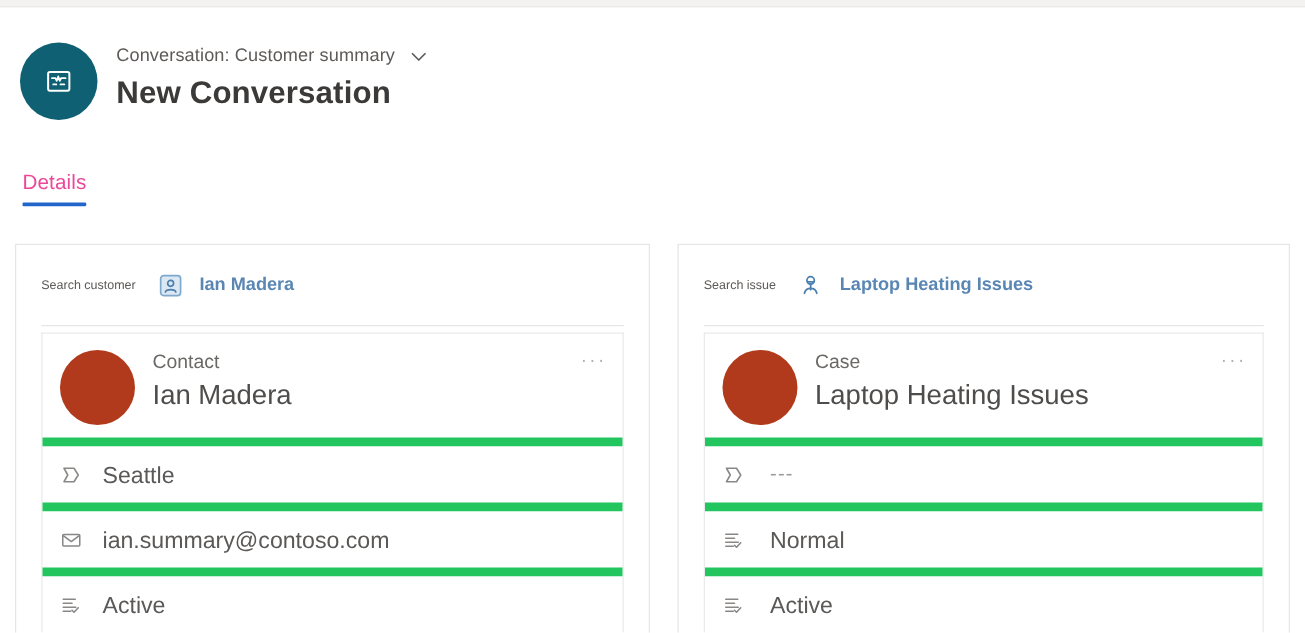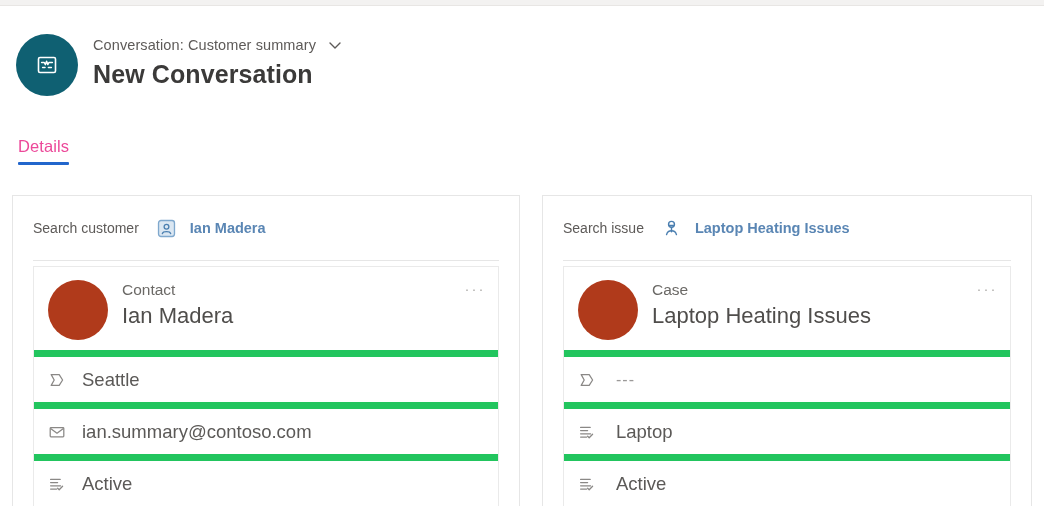--- a/index.html
+++ b/index.html
@@ -98,21 +98,21 @@
   .card.left  { left: 12px;  width: 508px; height: 330px; }
   .card.right { left: 542px; width: 490px; height: 330px; }
 
   .card-search {
     height: 64px;
     display: flex; align-items: center;
     padding-left: 20px;
     gap: 0;
   }
   .search-label {
-    font-size: 14px;
+    font-size: 10px;
     color: #5d5a58;
     white-space: nowrap;
   }
   .search-entity-icon {
     margin-left: 18px;
     width: 20px; height: 20px;
     display: flex; align-items: center; justify-content: center;
     cursor: pointer;
   }
   .search-entity-link {
@@ -334,21 +334,21 @@
         <span class="field-value muted">---</span>
       </div>
 
       <div class="field-row indent">
         <span class="field-icon">
           <svg width="18" height="18" viewBox="0 0 18 18" aria-hidden="true">
             <path d="M2.6 4.4 L12.2 4.4 M2.6 7.6 L9.6 7.6 M2.6 10.8 L12.6 10.8 M2.6 14 L8.6 14" fill="none" stroke="#8a8886" stroke-width="1.25" stroke-linecap="round"></path>
             <path d="M9.6 13.2 L11.2 14.8 L14.6 11.2" fill="none" stroke="#8a8886" stroke-width="1.25" stroke-linecap="round" stroke-linejoin="round"></path>
           </svg>
         </span>
-        <span class="field-value">Laptop</span>
+        <span class="field-value">Normal</span>
       </div>
 
       <div class="field-row indent">
         <span class="field-icon">
           <svg width="18" height="18" viewBox="0 0 18 18" aria-hidden="true">
             <path d="M2.6 4.4 L12.2 4.4 M2.6 7.6 L9.6 7.6 M2.6 10.8 L12.6 10.8 M2.6 14 L8.6 14" fill="none" stroke="#8a8886" stroke-width="1.25" stroke-linecap="round"></path>
             <path d="M9.6 13.2 L11.2 14.8 L14.6 11.2" fill="none" stroke="#8a8886" stroke-width="1.25" stroke-linecap="round" stroke-linejoin="round"></path>
           </svg>
         </span>
         <span class="field-value">Active</span>

